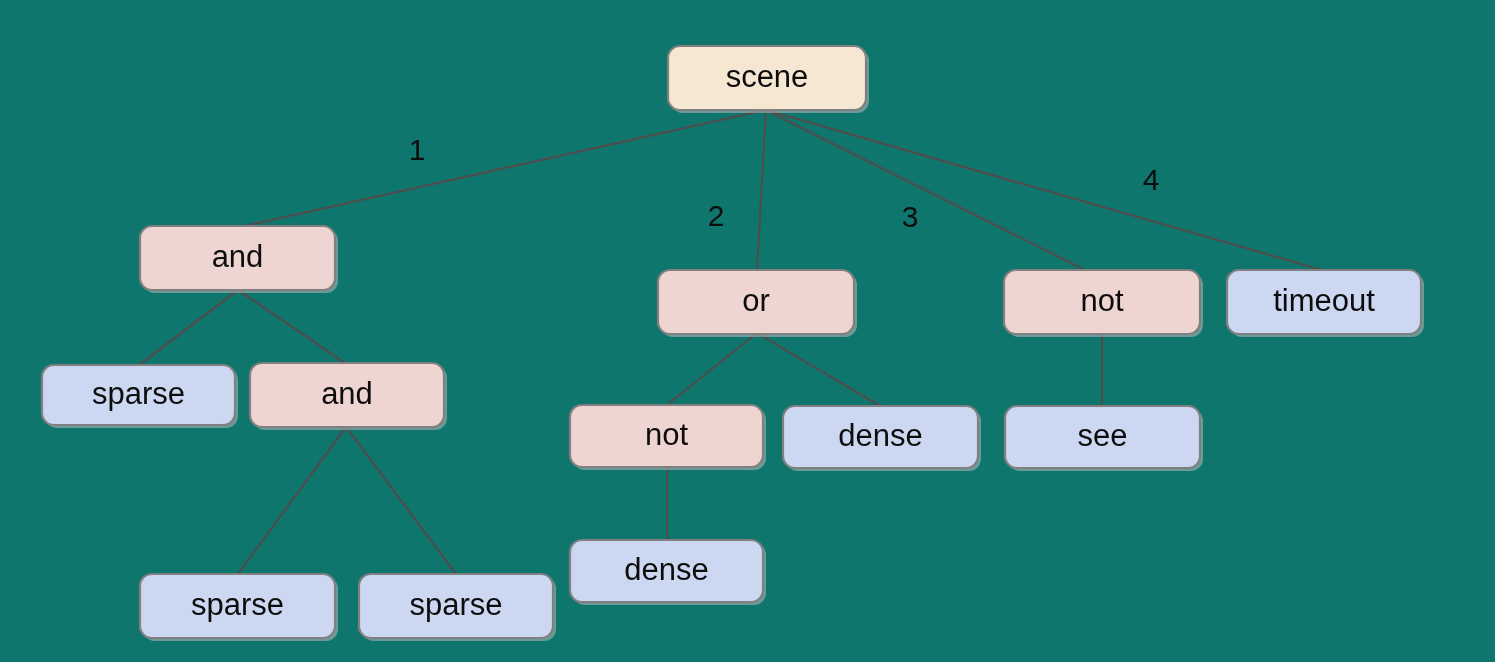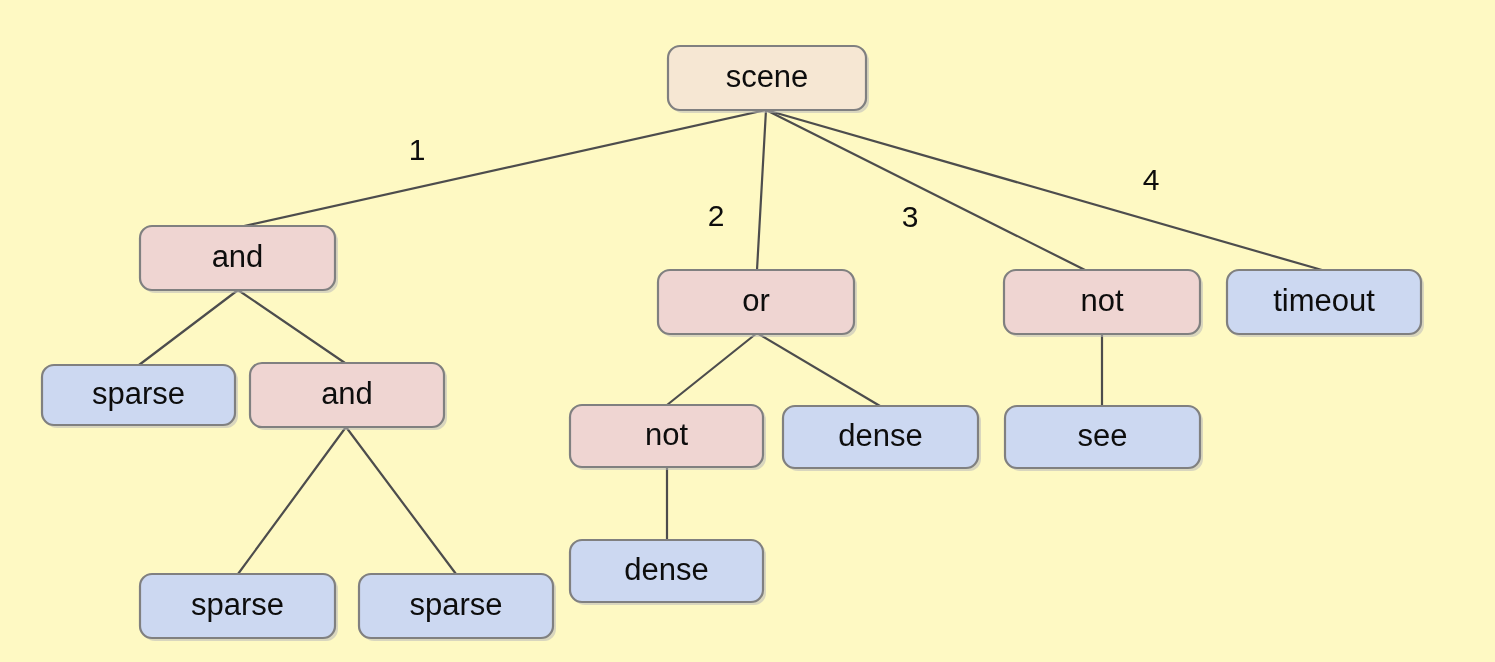--- a/index.html
+++ b/index.html
@@ -47,21 +47,21 @@
     font-family: "Liberation Sans", sans-serif;
     font-size: 30px;
     fill: #0d0d0d;
     text-anchor: middle;
     dominant-baseline: middle;
   }
 </style>
 </head>
 <body>
 
-<div id="canvas" style="background: #fef9c3;">
+<div id="canvas" style="background: #0f766e;">
   <svg id="tree" viewBox="0 0 1495 662" xmlns="http://www.w3.org/2000/svg">
     <g id="edges-layer">
         <line class="edge-line" x1="766" y1="110" x2="244" y2="226" stroke="#4d4d4d"></line>
         <line class="edge-line" x1="766" y1="110" x2="757" y2="270" stroke="#4d4d4d"></line>
         <line class="edge-line" x1="766" y1="110" x2="1085" y2="270" stroke="#4d4d4d"></line>
         <line class="edge-line" x1="766" y1="110" x2="1322" y2="270" stroke="#4d4d4d"></line>
         <line class="edge-line" x1="238" y1="290" x2="139" y2="365" stroke="#4d4d4d"></line>
         <line class="edge-line" x1="238" y1="290" x2="345" y2="363" stroke="#4d4d4d"></line>
         <line class="edge-line" x1="346" y1="427" x2="238" y2="574" stroke="#4d4d4d"></line>
         <line class="edge-line" x1="346" y1="427" x2="456" y2="574" stroke="#4d4d4d"></line>

